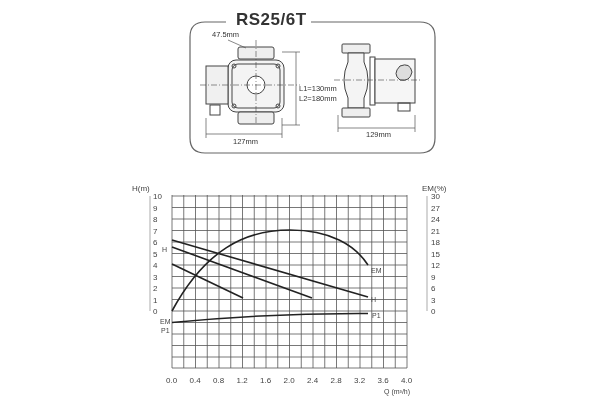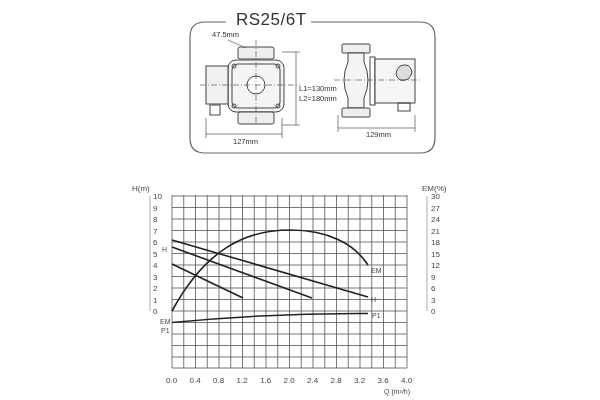--- a/index.html
+++ b/index.html
@@ -1,17 +1,17 @@
 <!DOCTYPE html>
 <html><head>
 <meta charset="utf-8">
 <style>
   html,body{margin:0;padding:0;background:#ffffff;}
   body{width:600px;height:400px;position:relative;overflow:hidden;font-family:"Liberation Sans",sans-serif;color:#333;}
-  .title{position:absolute;left:232px;top:10px;font-size:17px;font-weight:normal;color:#333;background:#fff;padding:0 4px;letter-spacing:0.5px;}
+  .title{position:absolute;left:232px;top:10px;font-size:17px;font-weight:bold;color:#333;background:#fff;padding:0 4px;letter-spacing:0.5px;}
   svg{position:absolute;left:0;top:0;}
   .lbl{font-size:7px;fill:#444;font-family:"Liberation Sans",sans-serif;}
   .tick{font-size:8px;fill:#444;font-family:"Liberation Sans",sans-serif;}
   .dim{font-size:7.5px;fill:#333;font-family:"Liberation Sans",sans-serif;}
 </style>
 </head>
 <body>
 
 <svg width="600" height="400" viewBox="0 0 600 400">
 

